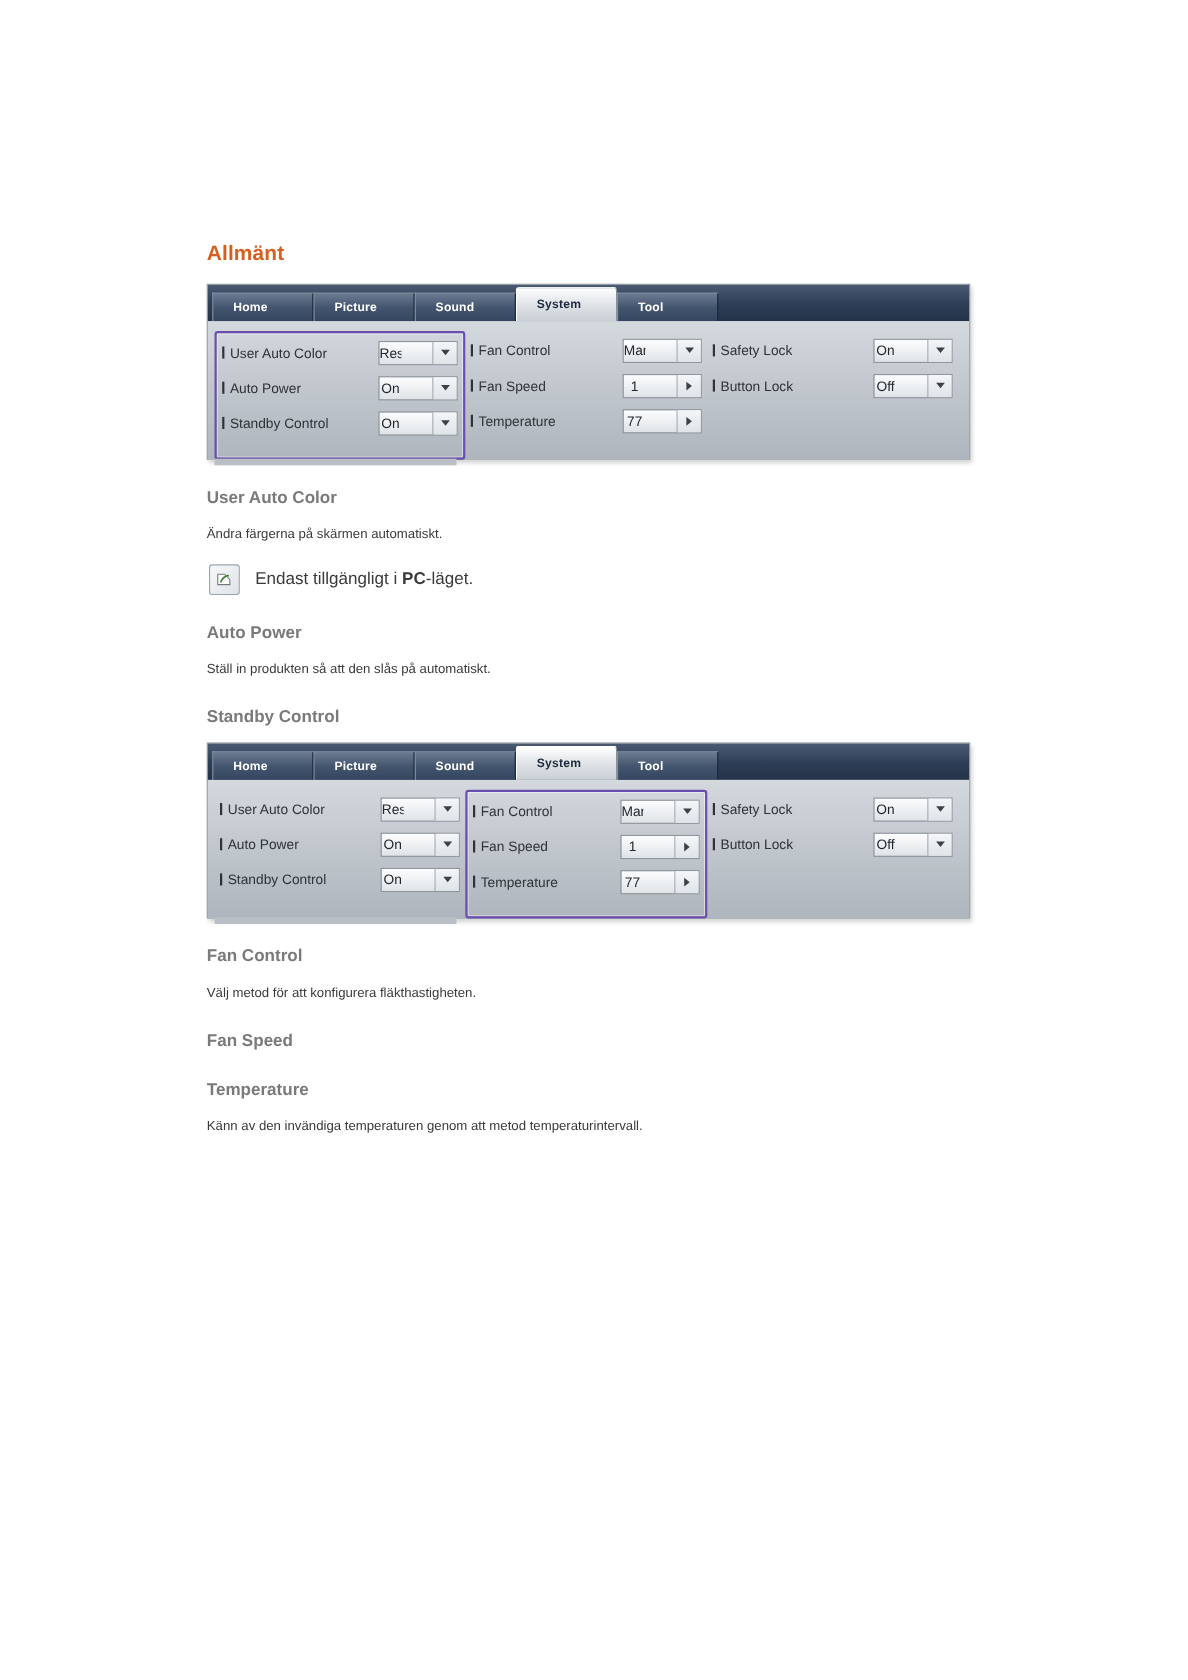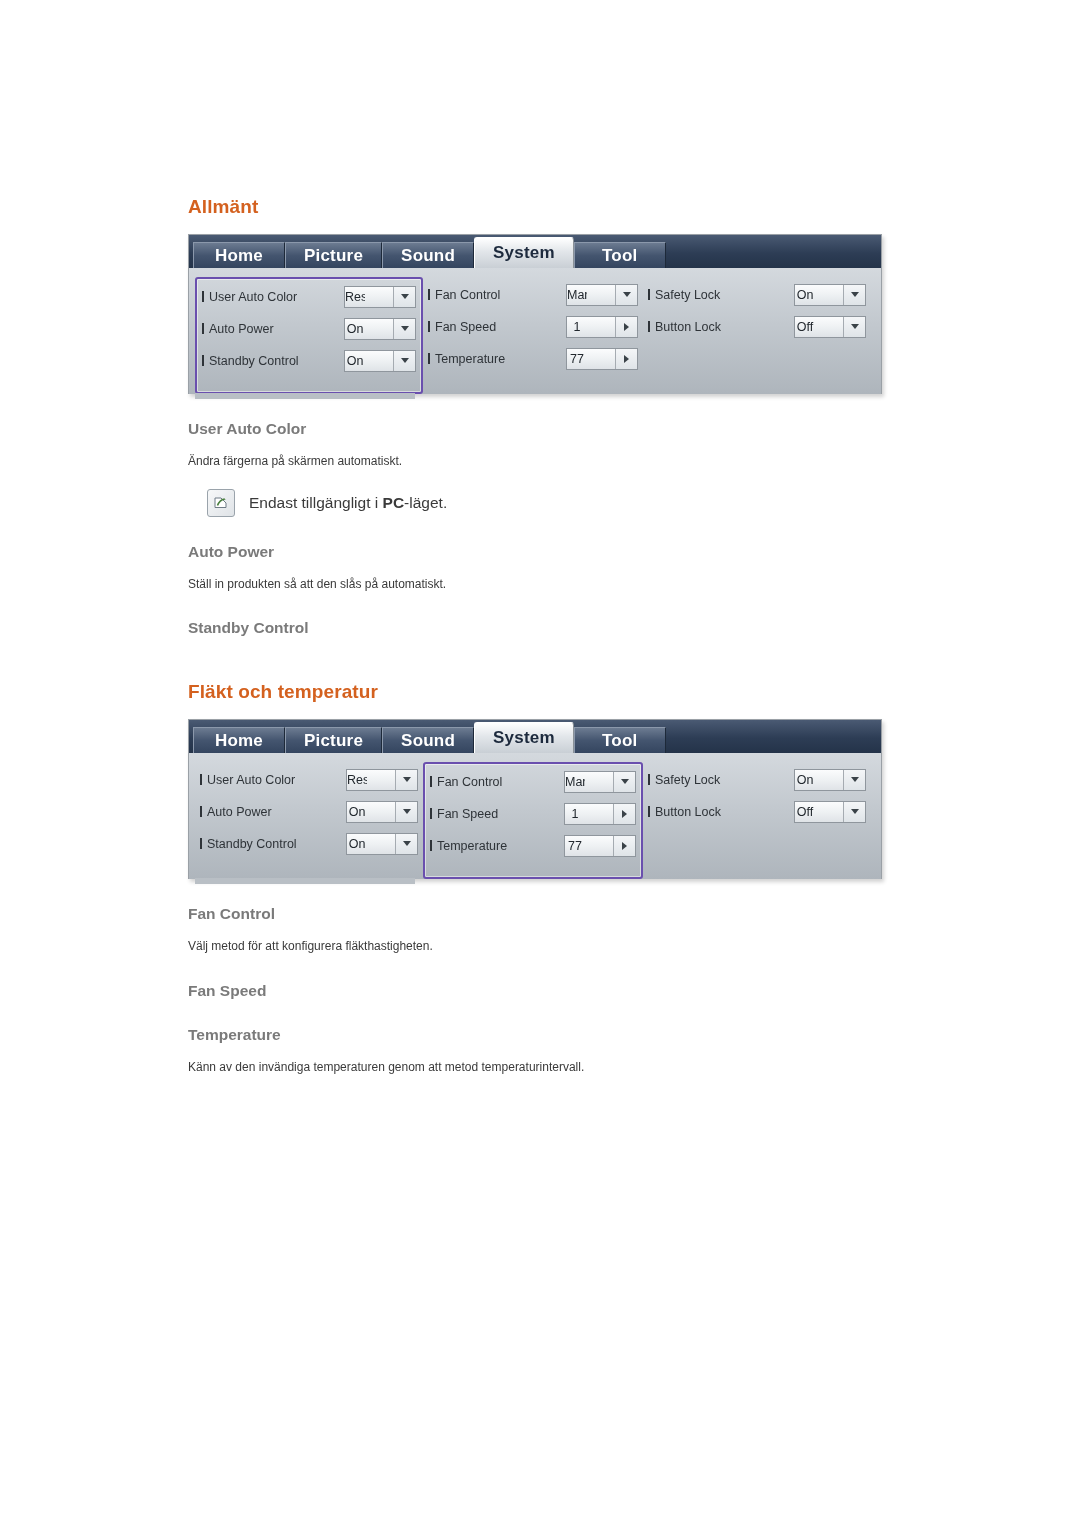--- a/index.html
+++ b/index.html
@@ -17,21 +17,21 @@
   }
   .page {
     position: relative;
     width: 1080px;
     height: 1527px;
     box-sizing: border-box;
   }
   .content {
     position: absolute;
     left: 188px;
-    top: 196px;
+    top: 220px;
     width: 810px;
   }
   h2.section-title {
     font-size: 19px;
     font-weight: bold;
     color: #d4611f;
     margin: 0 0 16px 0;
     letter-spacing: 0.1px;
   }
   h2.section-title.second {
@@ -45,21 +45,21 @@
   }
   p.body-text {
     font-size: 12px;
     color: #3a3a3a;
     margin: 0 0 6px 0;
     line-height: 1.55;
   }
   .note-row {
     display: flex;
     align-items: center;
-    margin: 18px 0 6px 19px;
+    margin: 18px 0 6px 2px;
   }
   .note-icon {
     width: 26px;
     height: 26px;
     border: 1px solid #9aa3ab;
     border-radius: 3px;
     background: linear-gradient(135deg,#f7f8f9 0%, #dfe3e7 100%);
     display: inline-flex;
     align-items: center;
     justify-content: center;
@@ -92,22 +92,22 @@
     padding-left: 4px;
     box-sizing: border-box;
     position: relative;
   }
   .osd-tab {
     position: relative;
     height: 26px;
     line-height: 26px;
     min-width: 92px;
     padding: 0 18px;
-    text-align: center;
-    font-size: 17px;
+    text-align: left;
+    font-size: 11px;
     font-weight: bold;
     color: #ffffff;
     background: linear-gradient(180deg,#6c7b91 0%, #44556f 50%, #34455f 100%);
     border-left: 1px solid #8b98ab;
     border-right: 1px solid #1d2939;
     border-top: 1px solid #8b98ab;
     box-sizing: border-box;
     letter-spacing: 0.2px;
   }
   .osd-tab.active {
@@ -354,21 +354,20 @@
         </svg>
       </span>
       <span class="note-text"><span>Endast tillgängligt i </span><b>PC</b><span>-läget.</span></span>
     </div>
 
     <h3 class="sub-title">Auto Power</h3>
     <p class="body-text">Ställ in produkten så att den slås på automatiskt.</p>
 
     <h3 class="sub-title">Standby Control</h3>
 
-    <h2 class="section-title second">Fläkt och temperatur</h2>
 
     <div class="osd">
       <div class="osd-tabs">
         <div class="osd-tab">Home</div>
         <div class="osd-tab">Picture</div>
         <div class="osd-tab">Sound</div>
         <div class="osd-tab active">System</div>
         <div class="osd-tab">Tool</div>
       </div>
       <div class="osd-body">

